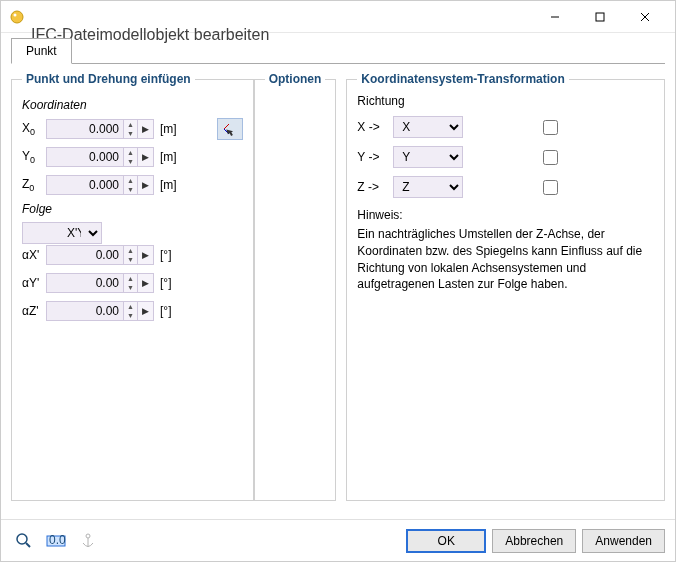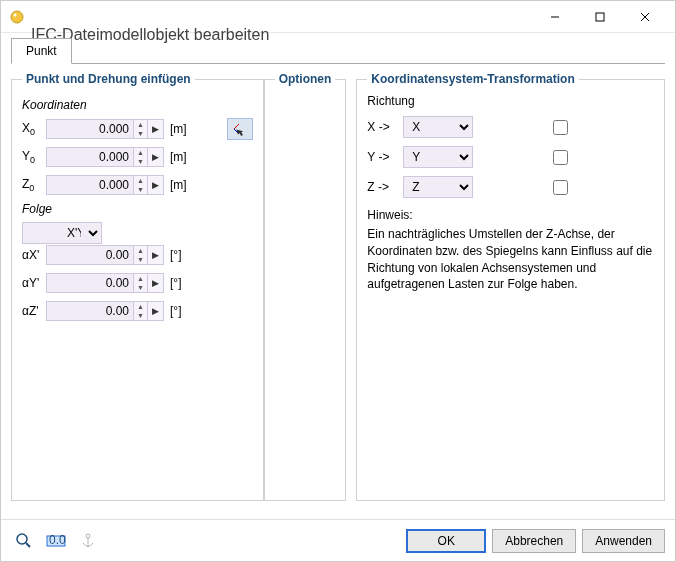--- a/index.html
+++ b/index.html
@@ -18,21 +18,21 @@
 .col { display: flex; }
 .col.left { flex: 0 0 312px; }
 .col.right { flex: 1; }
 fieldset { border: 1px solid #d0d0d0; margin: 0 0 8px 0; padding: 8px 10px 10px 10px; }
 fieldset.flex-fill { flex: 1; }
 legend { color: #1f4e79; font-weight: bold; padding: 0 4px; }
 .label-row { margin: 4px 0 6px 0; font-style: italic; }
 .input-row { display: flex; align-items: center; margin-bottom: 6px; height: 22px; }
 .coord-lbl { width: 24px; }
 .sub { font-size: 9px; vertical-align: sub; }
-.num-input { width: 88px; height: 20px; background: #f1edf6; border: 1px solid #cfc7dd; text-align: right; padding: 0 4px; }
+.num-input { width: 78px; height: 20px; background: #f1edf6; border: 1px solid #cfc7dd; text-align: right; padding: 0 4px; }
 .spin { width: 14px; height: 20px; display: flex; flex-direction: column; border: 1px solid #cfc7dd; border-left: none; background: #f6f3fa; cursor: pointer; }
 .spin div { flex: 1; display: flex; align-items: center; justify-content: center; font-size: 7px; color: #555; }
 .arrow-btn { width: 16px; height: 20px; display: flex; align-items: center; justify-content: center; background: #f6f3fa; border: 1px solid #cfc7dd; border-left: none; font-size: 9px; color: #333; cursor: pointer; }
 .unit { margin-left: 6px; }
 .pick-btn { width: 26px; height: 22px; margin-left: 40px; background: #dbe5f0; border: 1px solid #a5bde0; display: flex; align-items: center; justify-content: center; cursor: pointer; }
 select { height: 22px; background: #f1edf6; border: 1px solid #cfc7dd; padding: 0 4px; }
 .folge-select { width: 80px; padding-left: 40px; }
 .axis-select { width: 70px; }
 .cs-row { display: flex; align-items: center; margin-bottom: 8px; height: 22px; }
 .cs-from { width: 36px; }

